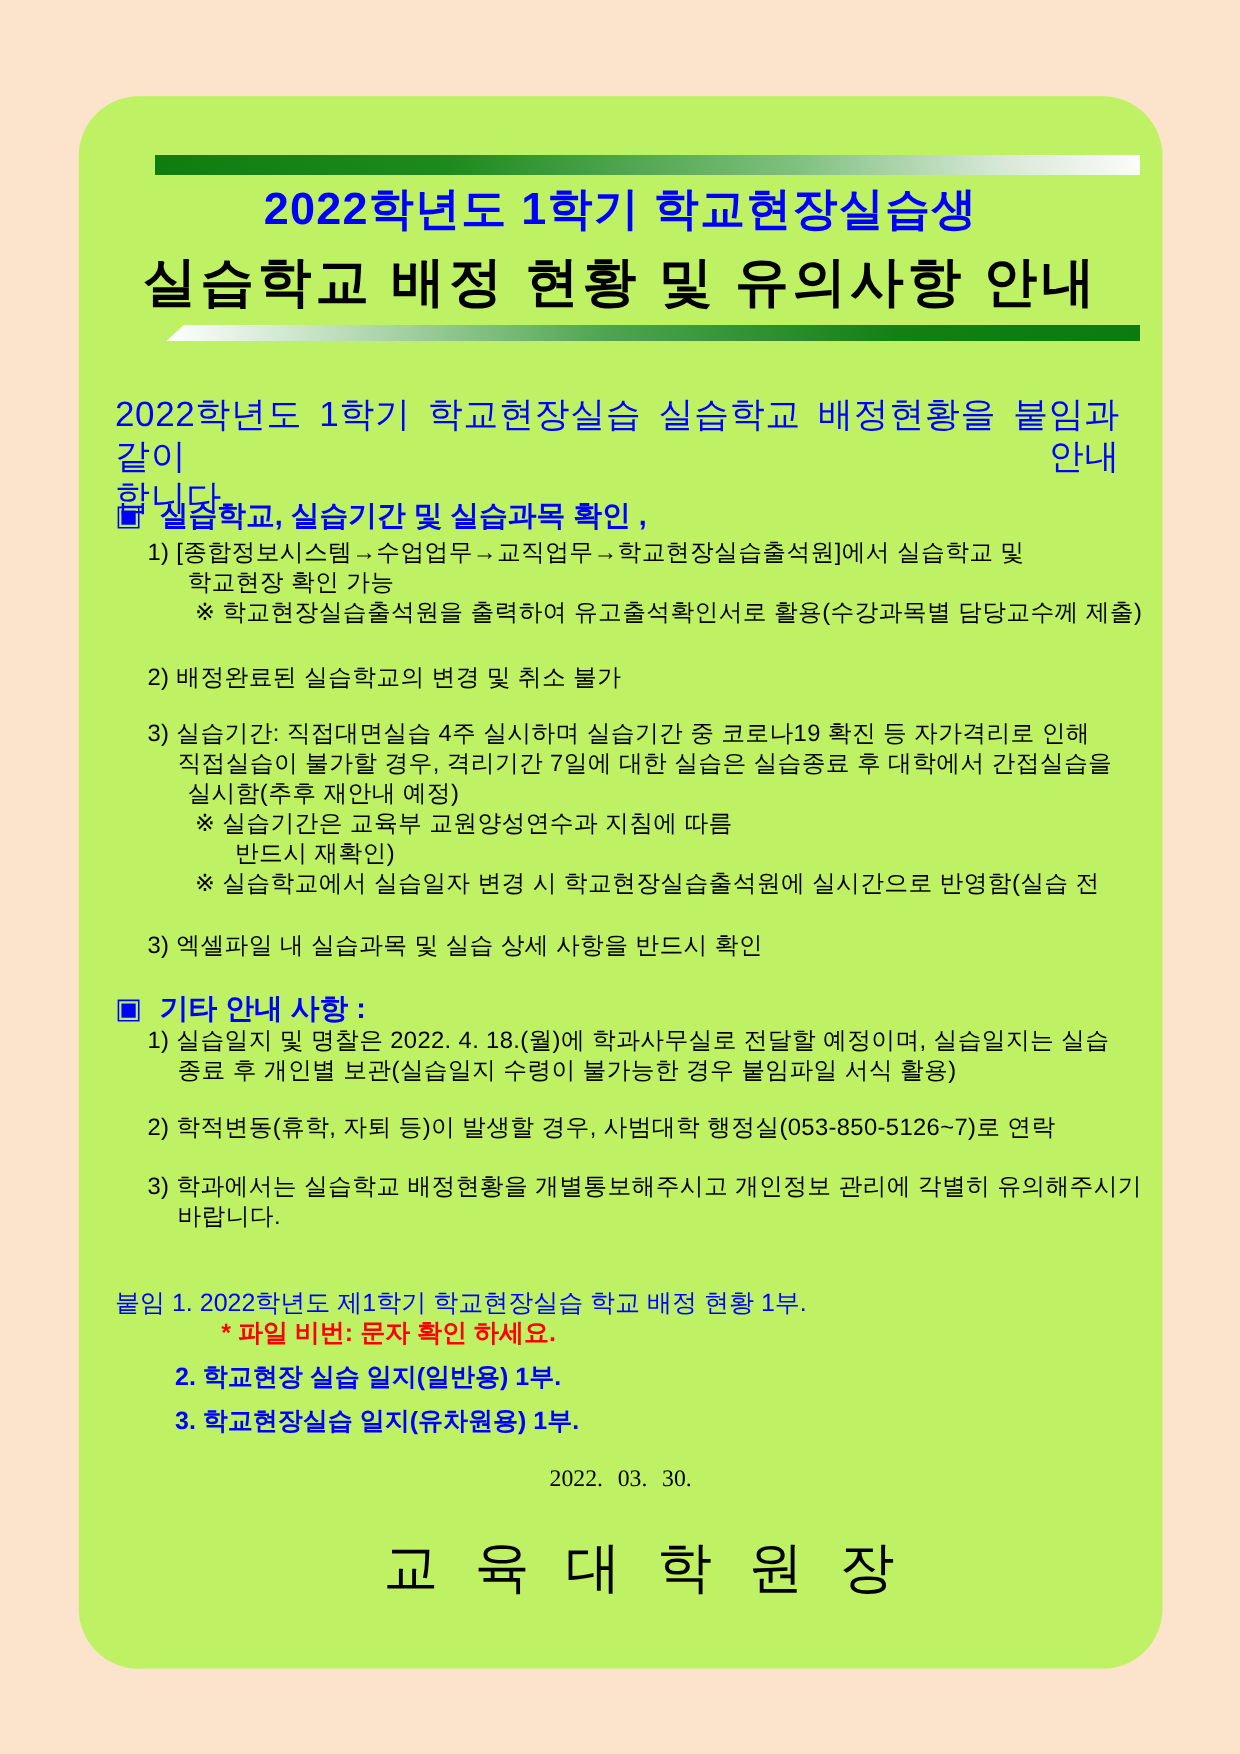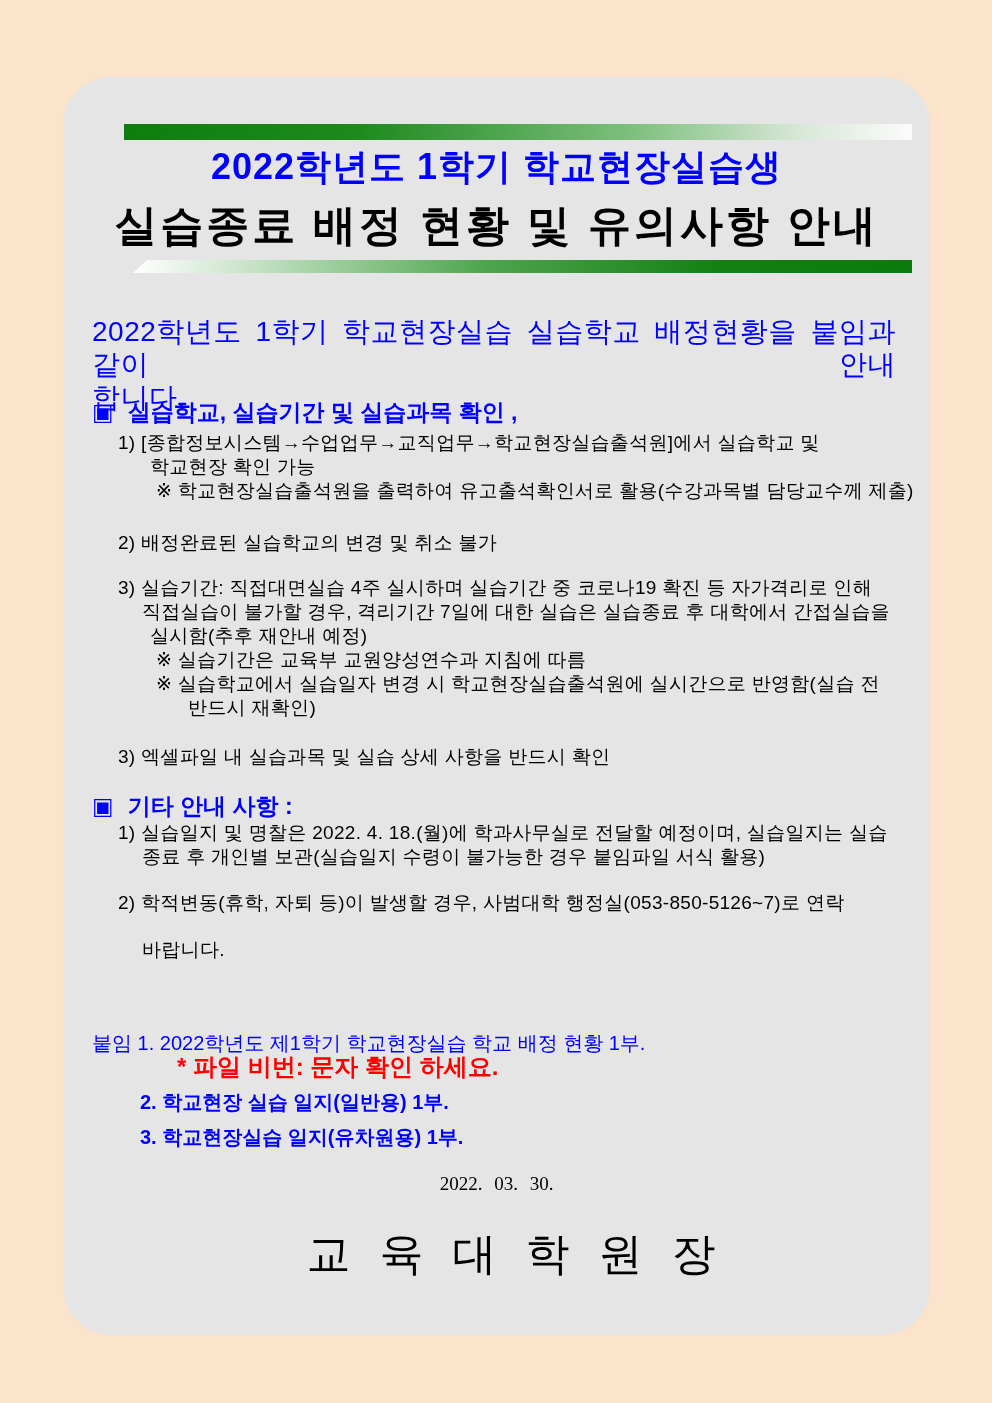--- a/index.html
+++ b/index.html
@@ -6,21 +6,21 @@
     margin: 0; padding: 0;
     width: 992px; height: 1403px;
     background: #FBE3CC;
     overflow: hidden;
     font-family: "Liberation Sans", "DejaVu Sans", sans-serif;
   }
   .panel {
     position: absolute;
     left: 63px; top: 77px;
     width: 867px; height: 1258px;
-    background: #e5e5e5;
+    background: #bef264;
     border-radius: 48px;
   }
   .bar-top {
     position: absolute;
     left: 61px; top: 47px;
     width: 788px; height: 16px;
     background: linear-gradient(90deg, #0E7D0E 0%, #1E8A1E 30%, #7FC07F 65%, #D8E8D8 86%, #FBFBFB 100%);
   }
   .bar-bottom {
     position: absolute;
@@ -71,21 +71,21 @@
   .ind-cont { padding-left: 58px; }
   .ind-cont2{ padding-left: 50px; }
   .ind-star { padding-left: 64px; }
   .ind-star2{ padding-left: 96px; }
   .attach {
     color: #0000FF;
     font-size: 20px; line-height: 24px;
     white-space: nowrap;
   }
   .attach-red {
-    font-size: 24px; line-height: 24px;
+    font-size: 20px; line-height: 24px;
     white-space: nowrap;
     padding-left: 85px;
     font-weight: bold;
   }
   .attach-sub { padding-left: 48px; font-weight: bold; }
   .date-line {
     position: absolute; top: 1096px; left: 0; width: 100%;
     text-align: center;
     color: #000000;
     font-family: Liberation Serif, serif;
@@ -104,21 +104,21 @@
   }
 </style>
 </head>
 <body>
 
 <div class="panel">
 
   <div class="bar-top"></div>
 
   <div class="title1">2022학년도 1학기 학교현장실습생</div>
-  <div class="title2">실습종료 배정 현황 및 유의사항 안내</div>
+  <div class="title2">실습학교 배정 현황 및 유의사항 안내</div>
 
   <div class="bar-bottom"></div>
 
   <div class="blk intro" style="top:238px">
     <div class="justify-line">2022학년도 1학기 학교현장실습 실습학교 배정현황을 붙임과 같이 안내</div>
     <div>합니다.</div>
   </div>
 
   <div class="blk sec-heading" style="top:320px">
     <span class="bullet">▣</span><span>실습학교, 실습기간 및 실습과목 확인 ,</span>
@@ -132,42 +132,43 @@
 
   <div class="blk" style="top:454px">
     <div class="ln ind-num">2) 배정완료된 실습학교의 변경 및 취소 불가</div>
   </div>
 
   <div class="blk" style="top:499px">
     <div class="ln ind-num">3) 실습기간: 직접대면실습 4주 실시하며 실습기간 중 코로나19 확진 등 자가격리로 인해</div>
     <div class="ln ind-cont2">직접실습이 불가할 경우, 격리기간 7일에 대한 실습은 실습종료 후 대학에서 간접실습을</div>
     <div class="ln ind-cont">실시함(추후 재안내 예정)</div>
     <div class="ln ind-star">※ 실습기간은 교육부 교원양성연수과 지침에 따름</div>
+    <div class="ln ind-star2">반드시 재확인)</div>
     <div class="ln ind-star">※ 실습학교에서 실습일자 변경 시 학교현장실습출석원에 실시간으로 반영함(실습 전</div>
-    <div class="ln ind-star2">반드시 재확인)</div>
   </div>
 
   <div class="blk" style="top:668px">
     <div class="ln ind-num">3) 엑셀파일 내 실습과목 및 실습 상세 사항을 반드시 확인</div>
   </div>
 
   <div class="blk sec-heading" style="top:714px">
     <span class="bullet">▣</span><span>기타 안내 사항 :</span>
   </div>
 
   <div class="blk" style="top:744px">
     <div class="ln ind-num">1) 실습일지 및 명찰은 2022. 4. 18.(월)에 학과사무실로 전달할 예정이며, 실습일지는 실습</div>
     <div class="ln ind-cont2">종료 후 개인별 보관(실습일지 수령이 불가능한 경우 붙임파일 서식 활용)</div>
   </div>
 
   <div class="blk" style="top:814px">
     <div class="ln ind-num">2) 학적변동(휴학, 자퇴 등)이 발생할 경우, 사범대학 행정실(053-850-5126~7)로 연락</div>
   </div>
 
   <div class="blk" style="top:861px">
+    <div class="ln ind-num">3) 학과에서는 실습학교 배정현황을 개별통보해주시고 개인정보 관리에 각별히 유의해주시기</div>
     <div class="ln ind-cont2">바랍니다.</div>
   </div>
 
   <div class="blk" style="top:954px">
     <div class="attach">붙임 1. 2022학년도 제1학기 학교현장실습 학교 배정 현황 1부.</div>
     <div class="attach-red" style="color:#FF0000">* 파일 비번: 문자 확인 하세요.</div>
   </div>
 
   <div class="blk" style="top:1013px">
     <div class="attach attach-sub">2. 학교현장 실습 일지(일반용) 1부.</div>

